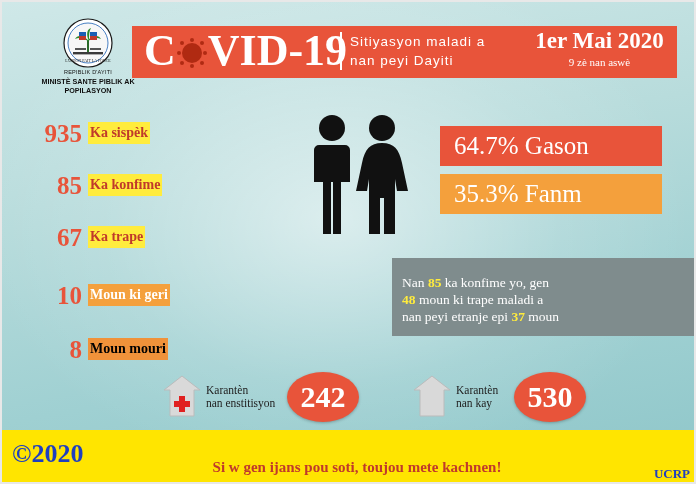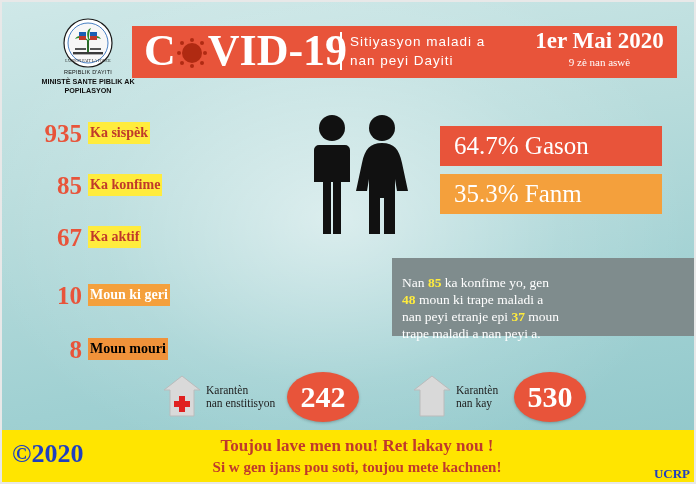--- a/index.html
+++ b/index.html
@@ -348,21 +348,21 @@
   <div class="stat-row" style="top:118px;">
     <span class="stat-num">935</span>
     <span class="stat-label lbl-yellow">Ka sispèk</span>
   </div>
   <div class="stat-row" style="top:170px;">
     <span class="stat-num">85</span>
     <span class="stat-label lbl-yellow">Ka konfime</span>
   </div>
   <div class="stat-row" style="top:222px;">
     <span class="stat-num">67</span>
-    <span class="stat-label lbl-yellow">Ka aktif</span>
+    <span class="stat-label lbl-yellow">Ka trape</span>
   </div>
   <div class="stat-row" style="top:280px;">
     <span class="stat-num">10</span>
     <span class="stat-label lbl-orange">Moun ki geri</span>
   </div>
   <div class="stat-row" style="top:334px;">
     <span class="stat-num">8</span>
     <span class="stat-label lbl-orange2">Moun mouri</span>
   </div>
 
@@ -381,21 +381,20 @@
     <span>64.7% Gason</span>
   </div>
   <div class="gender-bar gb2">
     <span>35.3% Fanm</span>
   </div>
 
   <div class="note-box">
     <span>Nan </span><b>85</b><span> ka konfime yo, gen</span><br>
     <b>48</b><span> moun ki trape maladi a</span><br>
     <span>nan peyi etranje epi </span><b>37</b><span> moun</span><br>
-    <span>trape maladi a nan peyi a.</span>
   </div>
 
   <div class="q-icon" style="left:160px; top:372px;">
     <svg width="40" height="44" viewBox="0 0 40 44">
       <path d="M20 2 L38 16 h-6 v26 h-24 v-26 h-6 z" fill="#d9d9d9" stroke="#bbbbbb" stroke-width="1"></path>
       <rect x="17" y="22" width="6" height="16" fill="#e02020"></rect>
       <rect x="12" y="27" width="16" height="6" fill="#e02020"></rect>
     </svg>
   </div>
   <div class="q-label" style="left:204px; top:382px;">
@@ -410,18 +409,17 @@
     </svg>
   </div>
   <div class="q-label" style="left:454px; top:382px;">
     <div>Karantèn</div>
     <div>nan kay</div>
   </div>
   <div class="q-bubble qb2">530</div>
 
   <div class="footer">
     <div class="copyright">©<span>2020</span></div>
-    <div class="footer-msg1">Toujou lave men nou! Ret lakay nou !</div>
     <div class="footer-msg2">Si w gen ijans pou soti, toujou mete kachnen!</div>
     <div class="ucrp">UCRP</div>
   </div>
 
 </div>
 
 </body></html>

